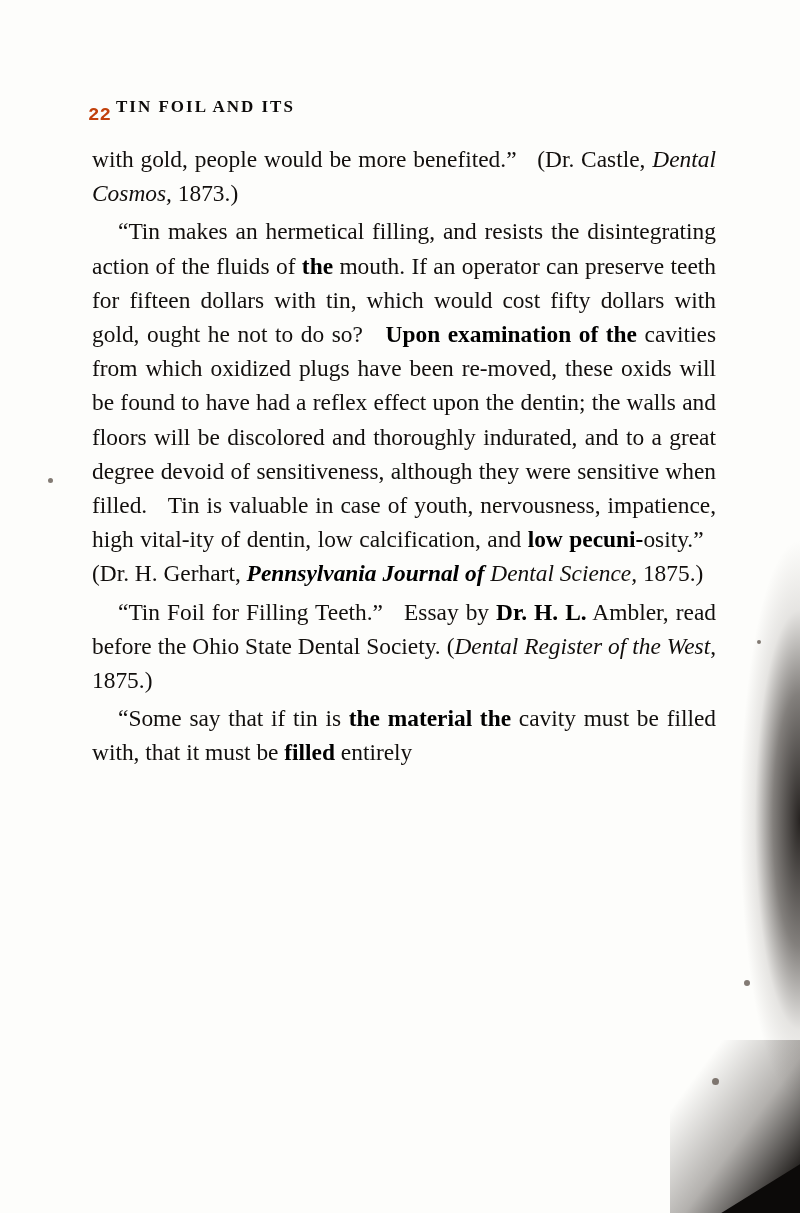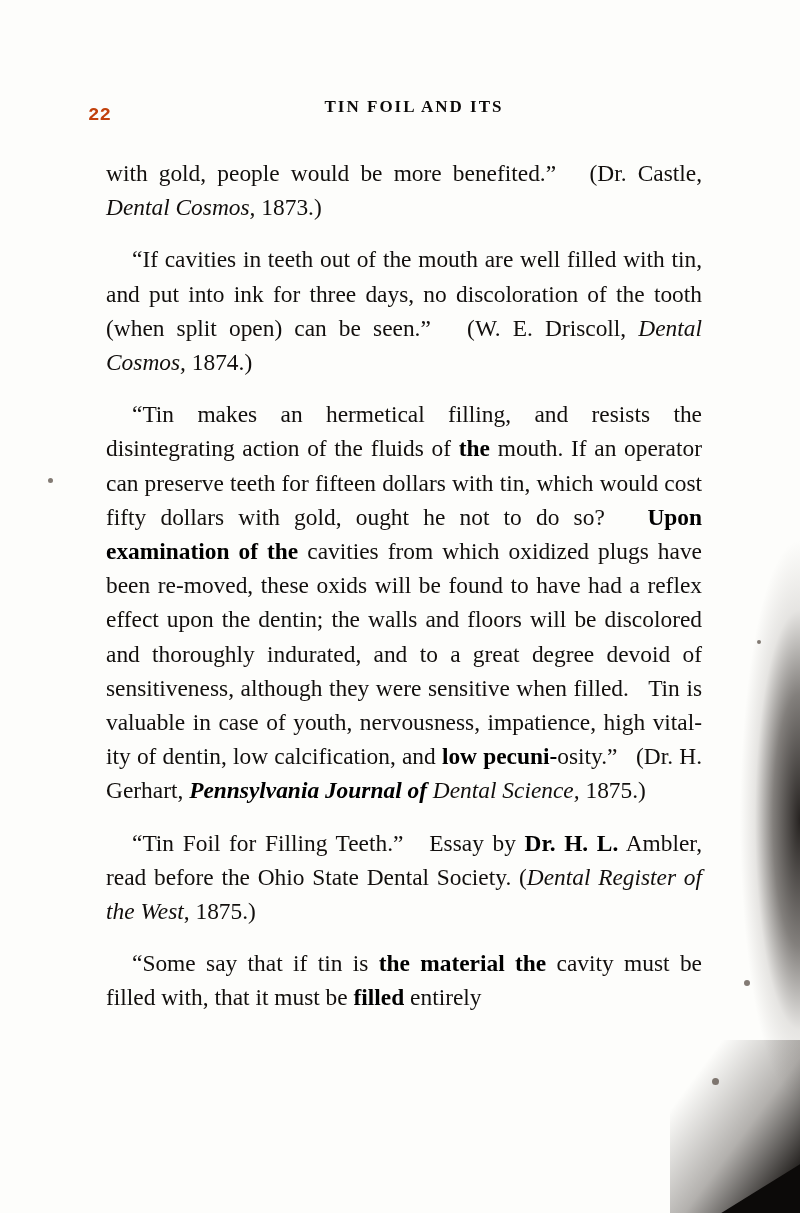--- a/index.html
+++ b/index.html
@@ -39,21 +39,20 @@
     font-weight: bold;
     font-size: 19px;
     letter-spacing: 0px;
     color: #c2410c;
   }
   .head-title {
     position: absolute;
     left: 0;
     right: 0;
     top: 1px;
-    text-align: center;
     font-family: "Liberation Serif", serif;
     font-weight: bold;
     font-size: 17px;
     letter-spacing: 2.0px;
     color: #0d0b0a;
     padding-left: 28px;
   }
 
   
   .body-text {
@@ -62,21 +61,21 @@
     left: 88px;
     width: 632px;
     font-size: 23.4px;
     line-height: 34.2px;
     text-align: justify;
     text-justify: inter-word;
     color: #120f0d;
     -webkit-font-smoothing: none;
   }
   .body-text p {
-    margin: 18px;
+    margin: 4px;
     text-indent: 0;
   }
   .body-text p.indent {
     text-indent: 26px;
   }
   i, .ital {
     font-style: italic;
   }
 
   
@@ -131,21 +130,20 @@
 
   <div class="running-head">
     <div class="folio">22</div>
     <div class="head-title">TIN FOIL AND ITS</div>
   </div>
 
   <div class="body-text">
 
     <p>with gold, people would be more benefited.”&nbsp;&nbsp; (Dr. Castle, <i>Dental Cosmos,</i> 1873.)</p>
 
-    <p class="indent">“If cavities in teeth out of the mouth are well filled with tin, and put into ink for three days, no discoloration of the tooth (when split open) can be seen.”&nbsp;&nbsp; (W. E. Driscoll, <i>Dental Cosmos,</i> 1874.)</p>
 
     <p class="indent">“Tin makes an hermetical filling, and resists the disintegrating action of the fluids of <span class="dark">the</span> mouth. If an operator can preserve teeth for fifteen dollars with tin, which would cost fifty dollars with gold, ought he not to do so?&nbsp;&nbsp; <span class="dark">Upon examination of the</span> cavities from which oxidized plugs have been re-moved, these oxids will be found to have had a reflex effect upon the dentin; the walls and floors will be discolored and thoroughly indurated, and to a great degree devoid of sensitiveness, although they were sensitive when filled.&nbsp;&nbsp; Tin is valuable in case of youth, nervousness, impatience, high vital-ity of dentin, low calcification, and <span class="dark">low pecuni-</span>osity.”&nbsp;&nbsp; (Dr. H. Gerhart, <i class="dark">Pennsylvania Journal of</i> <i>Dental Science,</i> 1875.)</p>
 
     <p class="indent">“Tin Foil for Filling Teeth.”&nbsp;&nbsp; Essay by <span class="dark">Dr. H. L.</span> Ambler, read before the Ohio State Dental Society. (<i>Dental Register of the West</i>, 1875.)</p>
 
     <p class="indent">“Some say that if tin is <span class="dark">the material the</span> cavity must be filled with, that it must be <span class="dark">filled</span> entirely</p>
 
   </div>
 
   <div class="scan-shadow"></div>

